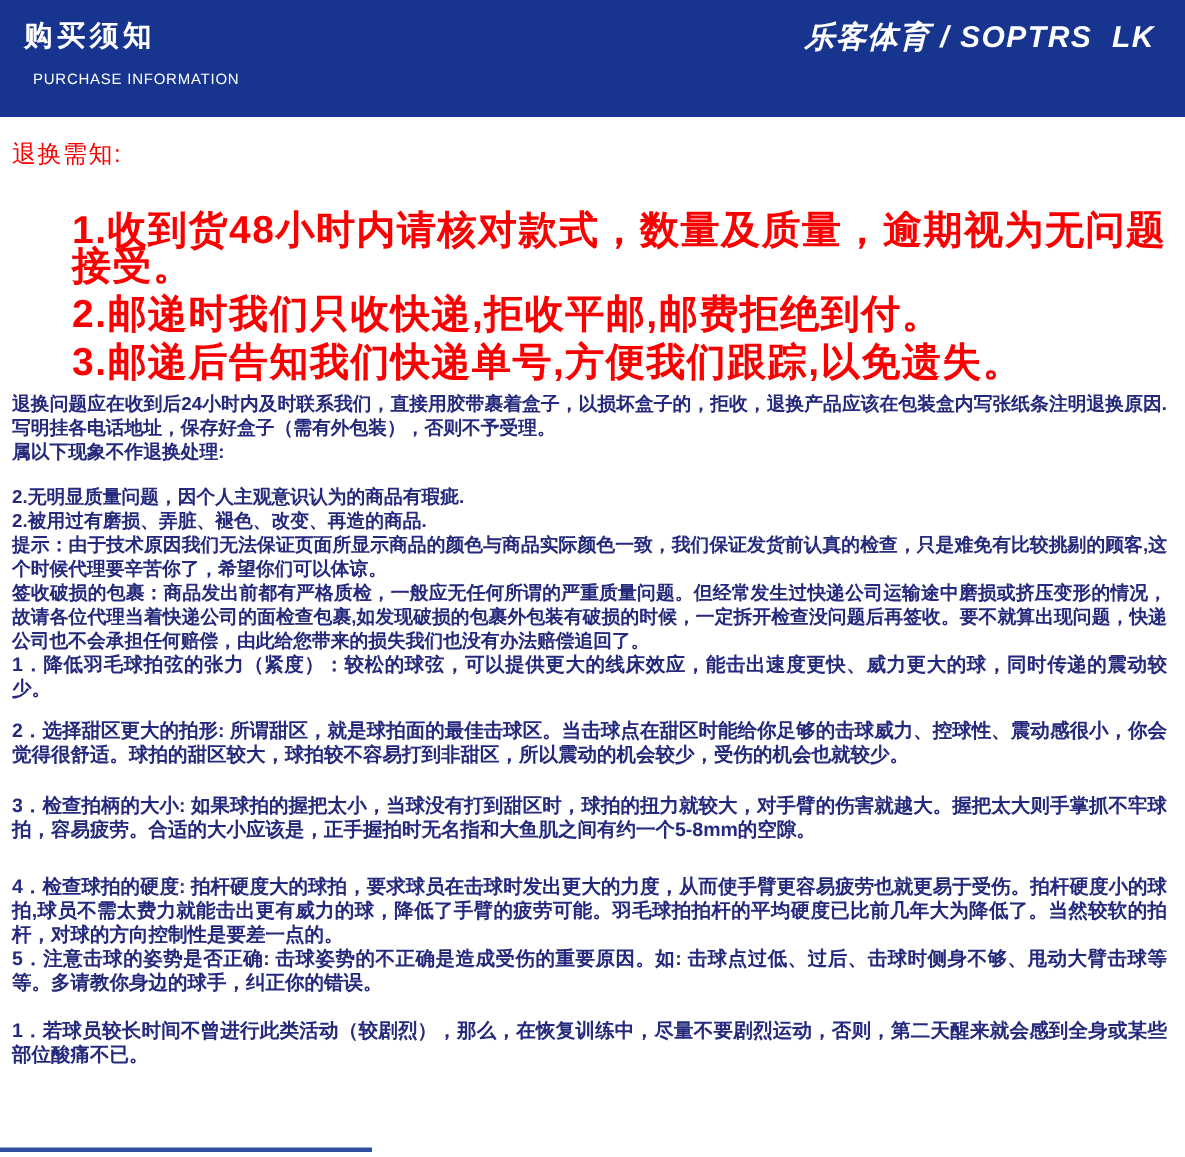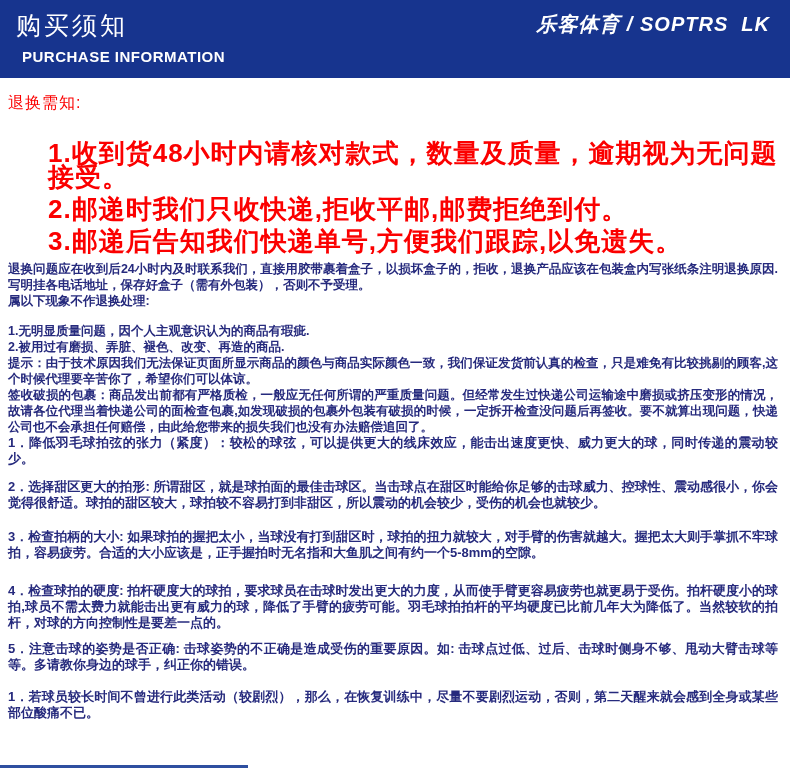--- a/index.html
+++ b/index.html
@@ -19,31 +19,31 @@
   .header {
     height: 78px;
     background: #17348e;
     color: #ffffff;
     display: flex;
     justify-content: space-between;
     align-items: flex-start;
     padding: 11px 20px 0 16px;
   }
   .header-title {
-    font-size: 25px;
-    font-weight: normal;
+    font-size: 19px;
+    font-weight: bold;
     letter-spacing: 3px;
     line-height: 28px;
   }
   .header-subtitle {
-    font-size: 15px;
+    font-size: 10px;
     letter-spacing: 0.5px;
     margin-top: 9px;
     margin-left: 6px;
-    font-weight: bold;
+    font-weight: normal;
   }
   .header-brand {
     font-size: 20px;
     font-weight: bold;
     white-space: pre;
     letter-spacing: 1px;
     font-style: italic;
   }
   
   .content {
@@ -79,21 +79,21 @@
     margin-bottom: 2px;
     font-size: 13px;
   }
   .tip {
     font-size: 13px;
     line-height: 16px;
   }
   .tip-1 { margin-bottom: 12px; }
   .tip-2 { margin-bottom: 18px; }
   .tip-3 { margin-bottom: 22px; }
-  .tip-4 { margin-bottom: 10px; }
+  .tip-4 { }
   .tip-5 { margin-bottom: 16px; }
   
   .bottom-line {
     position: absolute;
     left: 0;
     bottom: 3px;
     width: 248px;
     height: 3px;
     background: #2e4fa0;
   }
@@ -115,21 +115,21 @@
 
     <div class="red-heading">退换需知:</div>
 
     <p class="rule">1.收到货48小时内请核对款式，数量及质量，逾期视为无问题接受。</p>
     <p class="rule">2.邮递时我们只收快递,拒收平邮,邮费拒绝到付。</p>
     <p class="rule">3.邮递后告知我们快递单号,方便我们跟踪,以免遗失。</p>
 
     <p class="body-text">退换问题应在收到后24小时内及时联系我们，直接用胶带裹着盒子，以损坏盒子的，拒收，退换产品应该在包装盒内写张纸条注明退换原因.写明挂各电话地址，保存好盒子（需有外包装），否则不予受理。</p>
     <p class="body-text">属以下现象不作退换处理:</p>
 
-    <p class="body-text mt-sm">1.无明显质量问题，因个人主观意识认为的商品有瑕疵.</p>
+    <p class="body-text mt-sm">2.无明显质量问题，因个人主观意识认为的商品有瑕疵.</p>
     <p class="body-text">2.被用过有磨损、弄脏、褪色、改变、再造的商品.</p>
 
     <p class="body-text">提示：由于技术原因我们无法保证页面所显示商品的颜色与商品实际颜色一致，我们保证发货前认真的检查，只是难免有比较挑剔的顾客,这个时候代理要辛苦你了，希望你们可以体谅。</p>
     <p class="body-text">签收破损的包裹：商品发出前都有严格质检，一般应无任何所谓的严重质量问题。但经常发生过快递公司运输途中磨损或挤压变形的情况，故请各位代理当着快递公司的面检查包裹,如发现破损的包裹外包装有破损的时候，一定拆开检查没问题后再签收。要不就算出现问题，快递公司也不会承担任何赔偿，由此给您带来的损失我们也没有办法赔偿追回了。</p>
 
 
     <p class="body-text tip tip-1">1．降低羽毛球拍弦的张力（紧度）：较松的球弦，可以提供更大的线床效应，能击出速度更快、威力更大的球，同时传递的震动较少。</p>
     <p class="body-text tip tip-2">2．选择甜区更大的拍形: 所谓甜区，就是球拍面的最佳击球区。当击球点在甜区时能给你足够的击球威力、控球性、震动感很小，你会觉得很舒适。球拍的甜区较大，球拍较不容易打到非甜区，所以震动的机会较少，受伤的机会也就较少。</p>
     <p class="body-text tip tip-3">3．检查拍柄的大小: 如果球拍的握把太小，当球没有打到甜区时，球拍的扭力就较大，对手臂的伤害就越大。握把太大则手掌抓不牢球拍，容易疲劳。合适的大小应该是，正手握拍时无名指和大鱼肌之间有约一个5-8mm的空隙。</p>
     <p class="body-text tip tip-4">4．检查球拍的硬度: 拍杆硬度大的球拍，要求球员在击球时发出更大的力度，从而使手臂更容易疲劳也就更易于受伤。拍杆硬度小的球拍,球员不需太费力就能击出更有威力的球，降低了手臂的疲劳可能。羽毛球拍拍杆的平均硬度已比前几年大为降低了。当然较软的拍杆，对球的方向控制性是要差一点的。</p>

